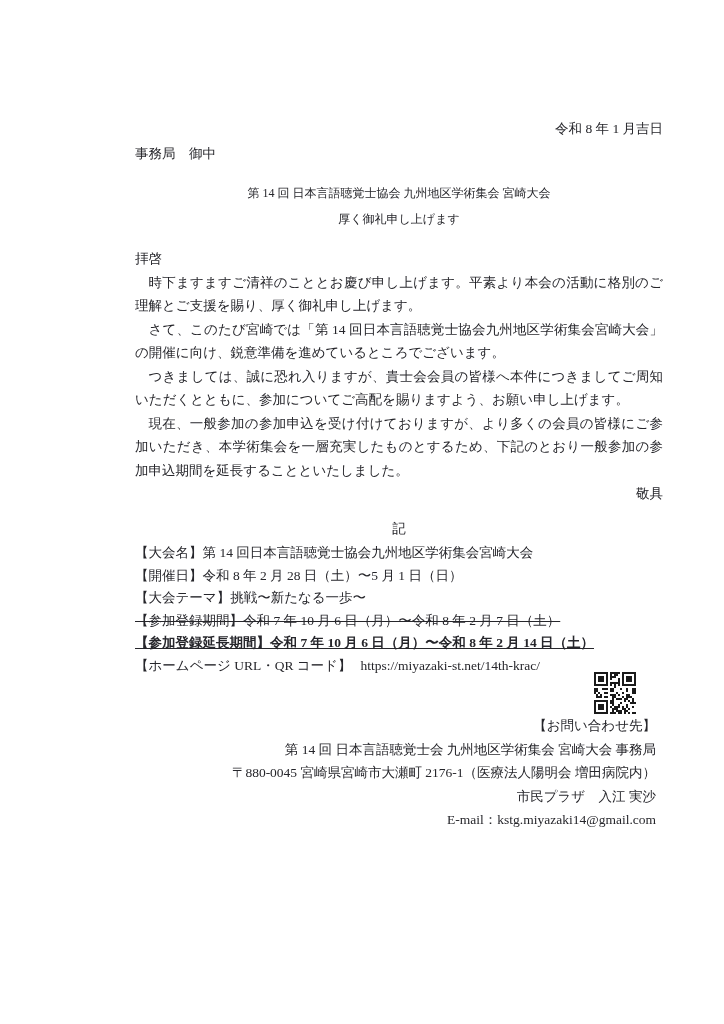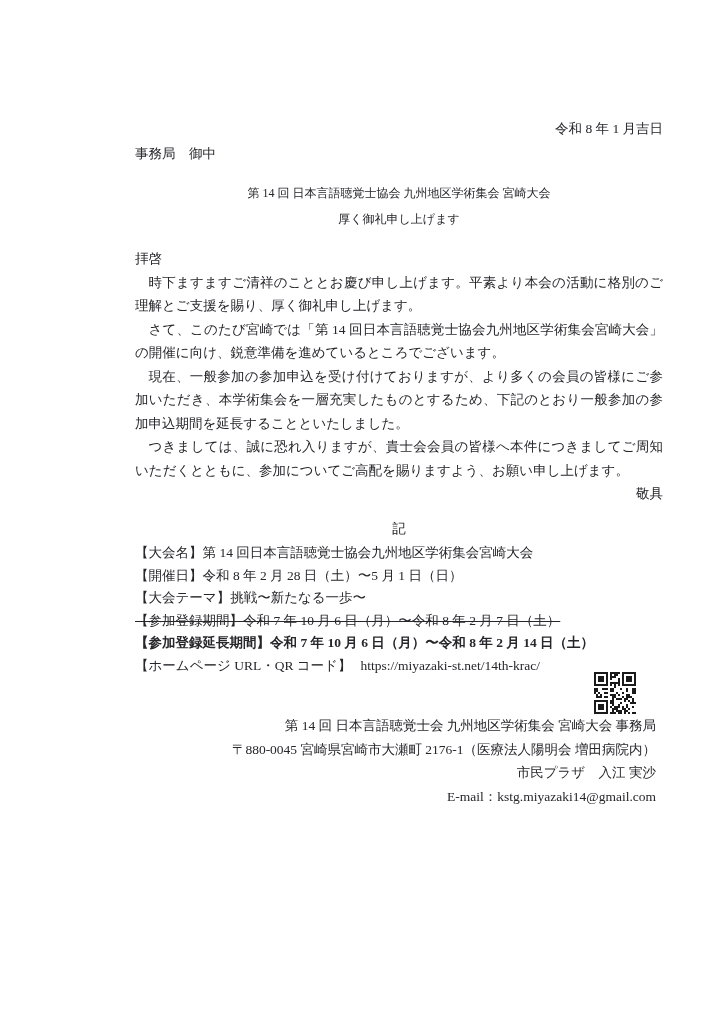--- a/index.html
+++ b/index.html
@@ -19,21 +19,21 @@
   .date-line{text-align:right;}
   .title-block{margin-top:14px;text-align:center;font-size:12px;line-height:26px;}
   .letter-body{margin-top:15px;}
   .para{margin:0;text-indent:1em;text-align:justify;}
   .salutation{margin:0;}
   .closing{text-align:right;}
   .record-heading{text-align:center;margin-top:11px;}
   .detail-list{margin-top:2px;line-height:22.5px;}
   .detail-item{white-space:nowrap;}
   .strike{text-decoration:line-through;text-decoration-thickness:1px;}
-  .bold{font-weight:bold;}
+  .bold{font-weight:bold;text-decoration:underline;}
   .homepage-line{white-space:nowrap;}
   .homepage-url{margin-left:9px;}
   .qr{position:absolute;left:459px;top:556px;width:42px;height:42px;}
   .contact{margin-top:37px;text-align:right;padding-right:7px;line-height:23.5px;}
 </style>
 </head>
 <body>
 
 <div class="page">
   <div class="content">
@@ -45,22 +45,22 @@
 
     <div class="title-block">
       <div>第 14 回 日本言語聴覚士協会 九州地区学術集会 宮崎大会</div>
       <div>厚く御礼申し上げます</div>
     </div>
 
     <div class="letter-body">
       <p class="salutation">拝啓</p>
       <p class="para">時下ますますご清祥のこととお慶び申し上げます。平素より本会の活動に格別のご理解とご支援を賜り、厚く御礼申し上げます。</p>
       <p class="para">さて、このたび宮崎では「第 14 回日本言語聴覚士協会九州地区学術集会宮崎大会」の開催に向け、鋭意準備を進めているところでございます。</p>
+      <p class="para">つきましては、誠に恐れ入りますが、貴士会会員の皆様へ本件につきましてご周知いただくとともに、参加についてご高配を賜りますよう、お願い申し上げます。</p>
       <p class="para">現在、一般参加の参加申込を受け付けておりますが、より多くの会員の皆様にご参加いただき、本学術集会を一層充実したものとするため、下記のとおり一般参加の参加申込期間を延長することといたしました。</p>
-      <p class="para">つきましては、誠に恐れ入りますが、貴士会会員の皆様へ本件につきましてご周知いただくとともに、参加についてご高配を賜りますよう、お願い申し上げます。</p>
       <div class="closing">敬具</div>
     </div>
 
     <div class="record-heading">記</div>
 
     <div class="detail-list">
       <div class="detail-item">【大会名】第 14 回日本言語聴覚士協会九州地区学術集会宮崎大会</div>
       <div class="detail-item">【開催日】令和 8 年 2 月 28 日（土）〜5 月 1 日（日）</div>
       <div class="detail-item">【大会テーマ】挑戦〜新たなる一歩〜</div>
       <div class="detail-item strike">【参加登録期間】令和 7 年 10 月 6 日（月）〜令和 8 年 2 月 7 日（土）</div>
@@ -283,20 +283,21 @@
         <rect x="20" y="40" width="2" height="2" fill="#1a1a1a"></rect>
         <rect x="24" y="40" width="2" height="2" fill="#1a1a1a"></rect>
         <rect x="26" y="40" width="2" height="2" fill="#1a1a1a"></rect>
         <rect x="30" y="40" width="2" height="2" fill="#1a1a1a"></rect>
         <rect x="34" y="40" width="2" height="2" fill="#1a1a1a"></rect>
         <rect x="38" y="40" width="2" height="2" fill="#1a1a1a"></rect>
         <rect x="40" y="40" width="2" height="2" fill="#1a1a1a"></rect>
       </svg>
 
     <div class="contact">
+      <div>【お問い合わせ先】</div>
       <div>第 14 回 日本言語聴覚士会 九州地区学術集会 宮崎大会 事務局</div>
       <div>〒880-0045 宮崎県宮崎市大瀬町 2176-1（医療法人陽明会 増田病院内）</div>
       <div>市民プラザ　入江 実沙</div>
       <div><span>E-mail：</span><span>kstg.miyazaki14@gmail.com</span></div>
     </div>
 
   </div>
 </div>
 
 </body></html>

